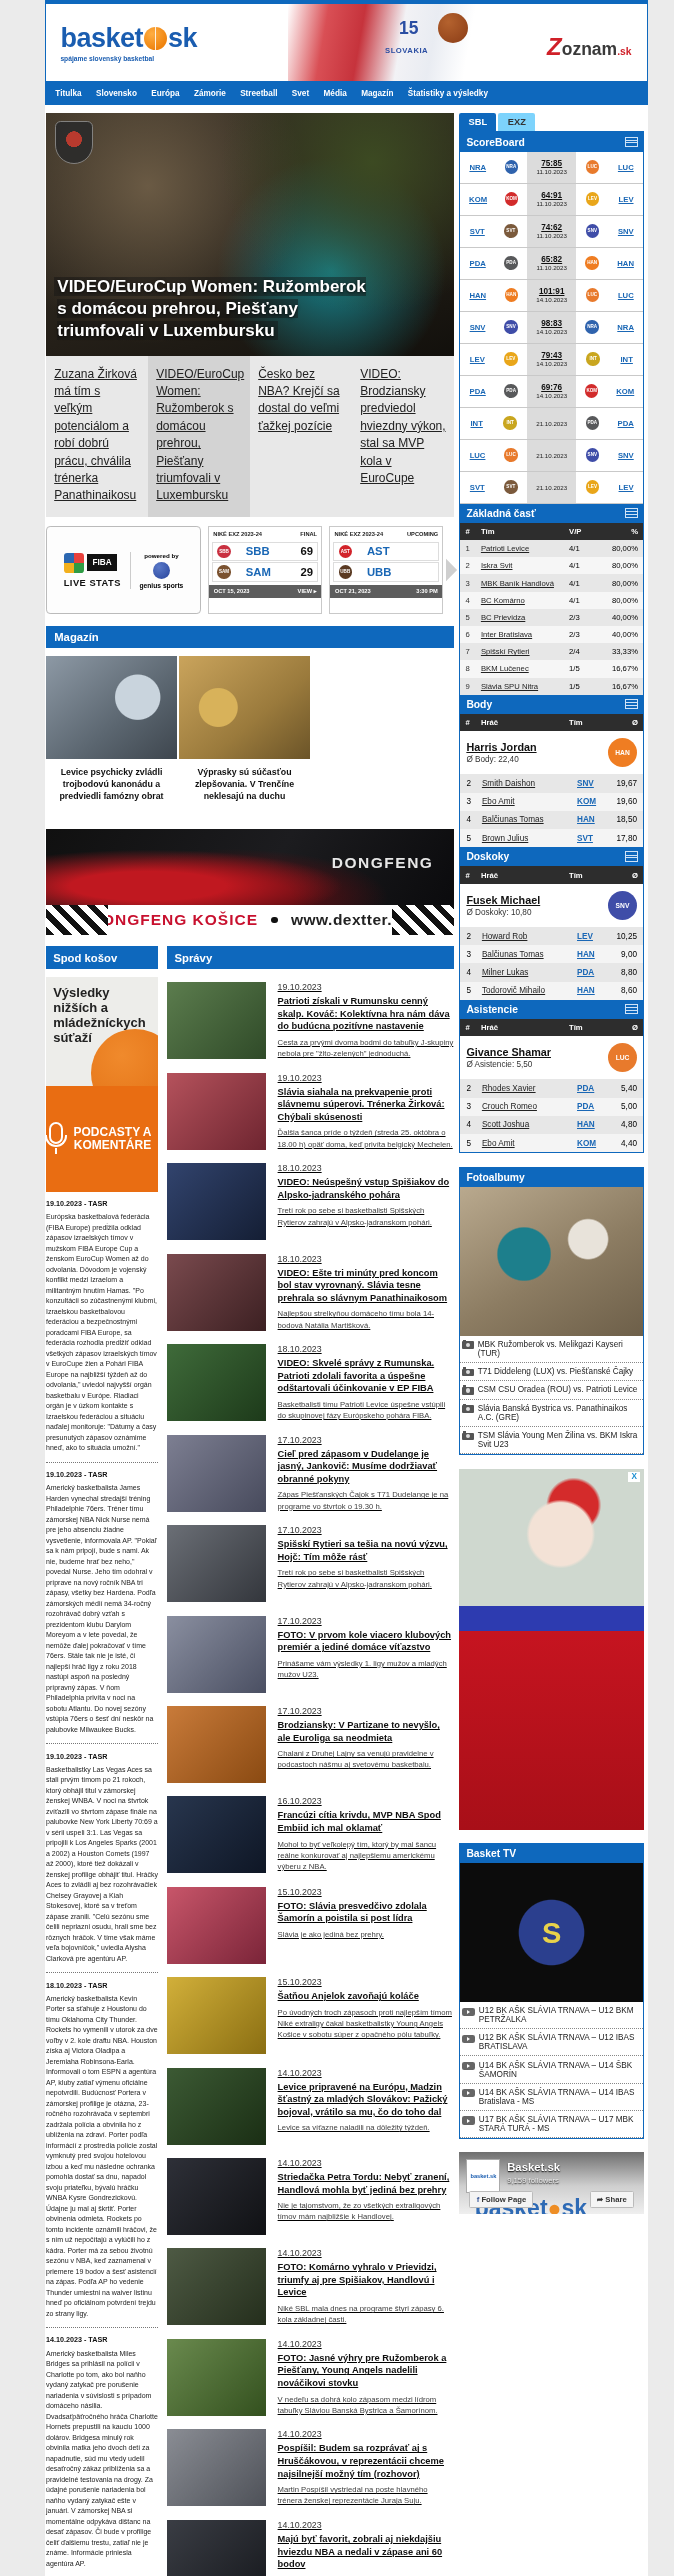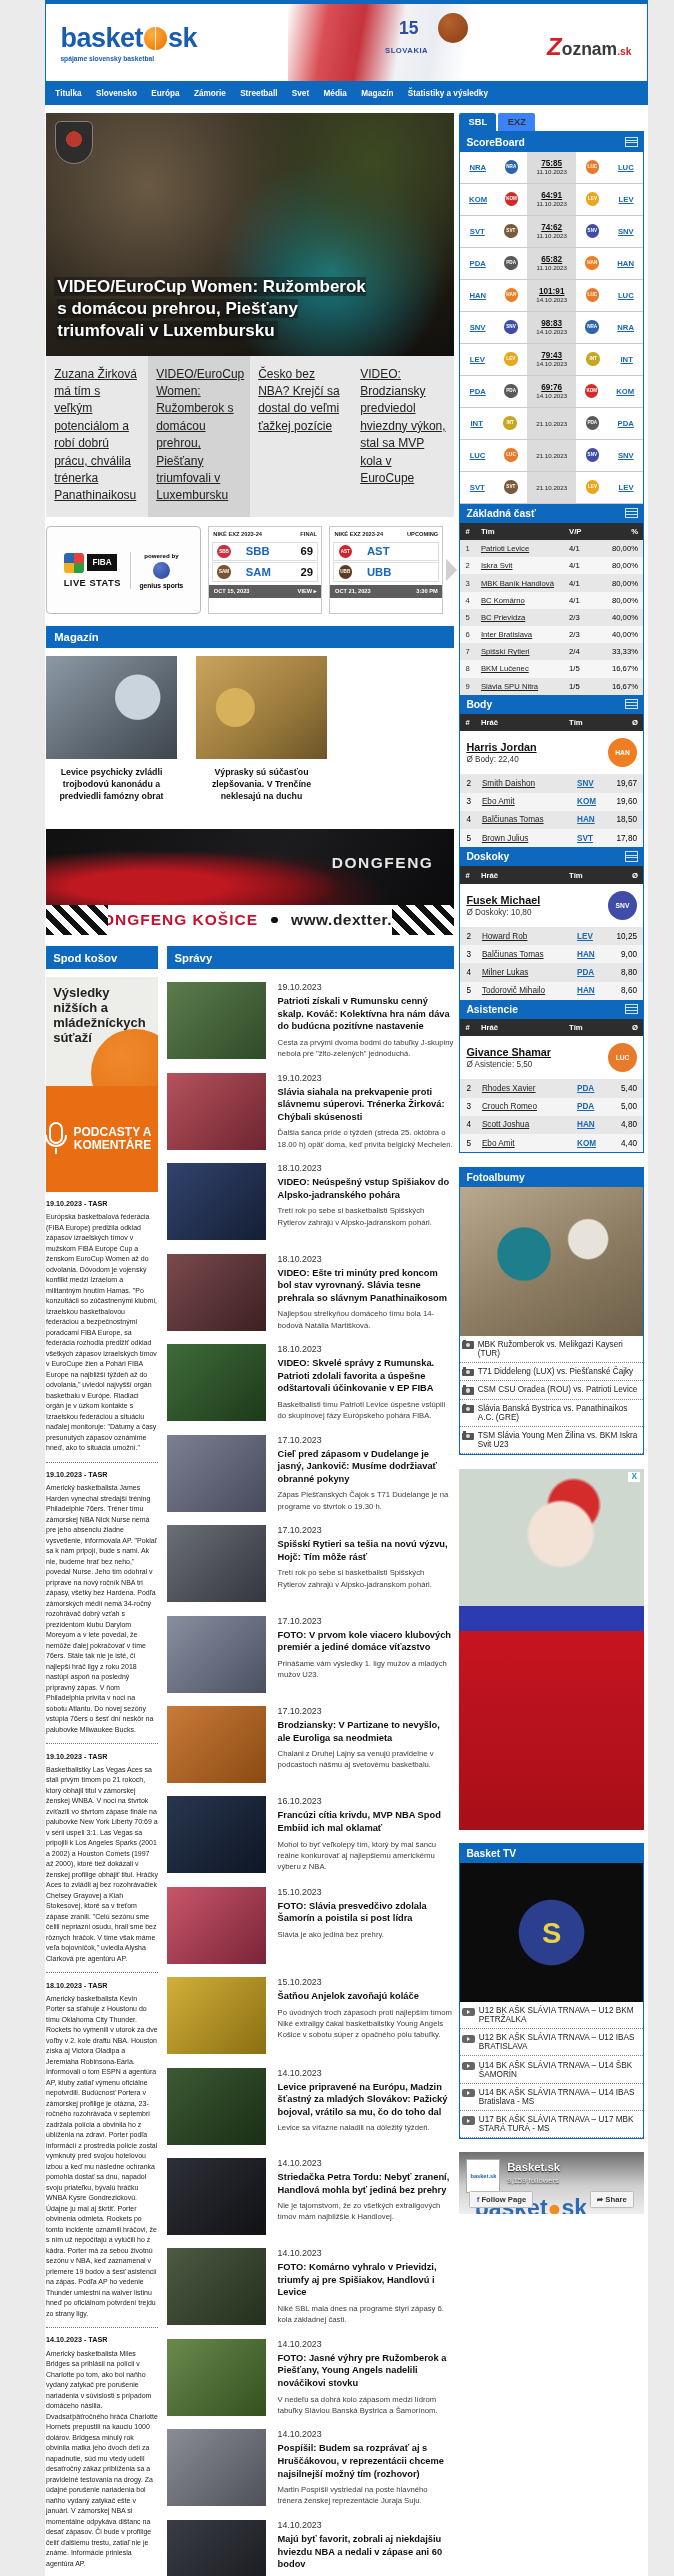--- a/index.html
+++ b/index.html
@@ -67,21 +67,21 @@
   .gscore { font-weight:bold; font-size:11.3px; color:#111; }
   .gfoot { background:#5d5d5d; color:#fff; display:flex; justify-content:space-between; font-size:5.7px; font-weight:bold; padding:3.6px 4.6px; margin-top:3.1px; }
   .stripArrow { position:absolute; right:-3.1px; top:32px; width:11.3px; height:23px; background:#cfcfcf; clip-path:polygon(0 0, 100% 50%, 0 100%); cursor:pointer; }
   
   .secbar { background:#0e68bd; color:#fff; font-weight:bold; font-size:11.3px; padding:5.2px 8.2px; margin-top:11.3px; position:relative; }
   .gridicon { position:absolute; right:5.2px; top:4.1px; width:13.4px; height:10.3px; border:1px solid #cfe3f7; background:
      linear-gradient(#cfe3f7,#cfe3f7) 0 33%/100% 1px no-repeat,
      linear-gradient(#cfe3f7,#cfe3f7) 0 66%/100% 1px no-repeat,
      linear-gradient(90deg,transparent 0 32%, #cfe3f7 32% 36%, transparent 36% 64%, #cfe3f7 64% 68%, transparent 68%); cursor:pointer; }
   
-  .mags { display:flex; gap:19px; margin-top:8.2px; }
+  .mags { display:flex; gap:2px; margin-top:8.2px; }
   .mag { width:131px; cursor:pointer; }
   .mimg { height:103px; }
   .mag .cap { font-weight:bold; font-size:8.8px; text-align:center; padding:8.2px 4.1px 0; line-height:1.35; color:#111; }
   .img1 { background:radial-gradient(circle at 70% 40%, #c9d4dd 0 20%, transparent 21%), linear-gradient(140deg,#8d99a5,#5b6670 60%,#3e464e); }
   .img2 { background:radial-gradient(circle at 30% 50%, #d8b25a 0 18%, transparent 19%), linear-gradient(140deg,#caa45c,#9a7a3c 60%,#6b5428); }
   .img3 { background:radial-gradient(circle at 40% 40%, #e8d82a 0 16%, transparent 17%), linear-gradient(140deg,#494038,#2c2620 60%,#17130f); }
   
   .dongad { margin-top:26px; cursor:pointer;text-align:right; }
   .dongtop { height:76px; background:
      radial-gradient(ellipse at 25% 75%, #c01820 0 18%, transparent 45%),
@@ -108,29 +108,29 @@
   .mic .cap { width:14.4px; height:21.6px; border:2.1px solid #fff; border-radius:7.2px; position:absolute; left:2.6px; top:0; }
   .mic .arc { width:21.6px; height:11.3px; border:2.1px solid #fff; border-top:none; border-radius:0 0 12.4px 12.4px; position:absolute; left:-1px; top:13.4px; }
   .mic .stem { position:absolute; left:8.8px; top:26px; width:2.1px; height:6.2px; background:#fff; }
   .podtxt { color:#fff; font-weight:bold; font-size:12px; line-height:1.1; text-align:center; }
   .entry { border-bottom:0.5px dotted #777; padding:7.2px 0 8.2px; }
   .edate { font-weight:bold; font-size:7.2px; color:#111; margin-bottom:4.1px; }
   .etext { font-size:7px; color:#222; line-height:1.5; text-align:left; }
   
   .news { display:flex; gap:11.3px; margin-top:13.4px; cursor:pointer; }
   .nthumb { width:99px; height:77px; flex:none; }
-  .nbody { flex:1; }
+  .nbody { flex:1;text-decoration:underline; }
   .ndate { font-size:8.8px; color:#333; margin-bottom:3.1px; }
   .ntitle { font-weight:bold; font-size:9.3px; color:#101010; line-height:1.35; margin-bottom:4.1px; }
   .nsnip { font-size:7.7px; color:#3d3d3d; line-height:1.45; }
   
   .tabs { display:flex; gap:2.1px; }
   .tab { padding:4.1px 9.3px; font-weight:bold; font-size:9.3px; cursor:pointer; }
   .tab.on { background:#0e68bd; color:#fff; border-radius:2.1px 2.1px 0 0; }
-  .tab.off { background:#3b82f6; color:#333; border-radius:2.1px 2.1px 0 0; }
+  .tab.off { background:#7dd3fc; color:#333; border-radius:2.1px 2.1px 0 0; }
   .panel { border:1px solid #0e68bd; background:#fff; }
   .phead { background:#0e68bd; color:#fff; font-weight:bold; font-size:10.3px; padding:4.1px 6.2px; position:relative; }
   .srow { display:flex; align-items:center; border-bottom:0.5px solid #c9c9c9; height:32px; }
   .srow .half { flex:1; display:flex; align-items:center; justify-content:space-around; }
   .srow .mid { width:49px; background:#dcdcdc; align-self:stretch; display:flex; flex-direction:column; align-items:center; justify-content:center; }
   .sabbr { color:#1a67b5; font-weight:bold; font-size:7.7px; text-decoration:underline; cursor:pointer; }
   .sscore { font-weight:bold; font-size:8.2px; color:#111; text-decoration:underline; cursor:pointer; }
   .sdate { font-size:6.2px; color:#222; }
   .thead { background:#2d2d2d; color:#fff; display:flex; font-weight:bold; font-size:7.7px; padding:4.1px 5.2px; }
   .thead .c1{ width:15.5px;} .thead .c2{ flex:1;} .thead .c3{ width:36px;} .thead .c4{ width:33px; text-align:right;}

